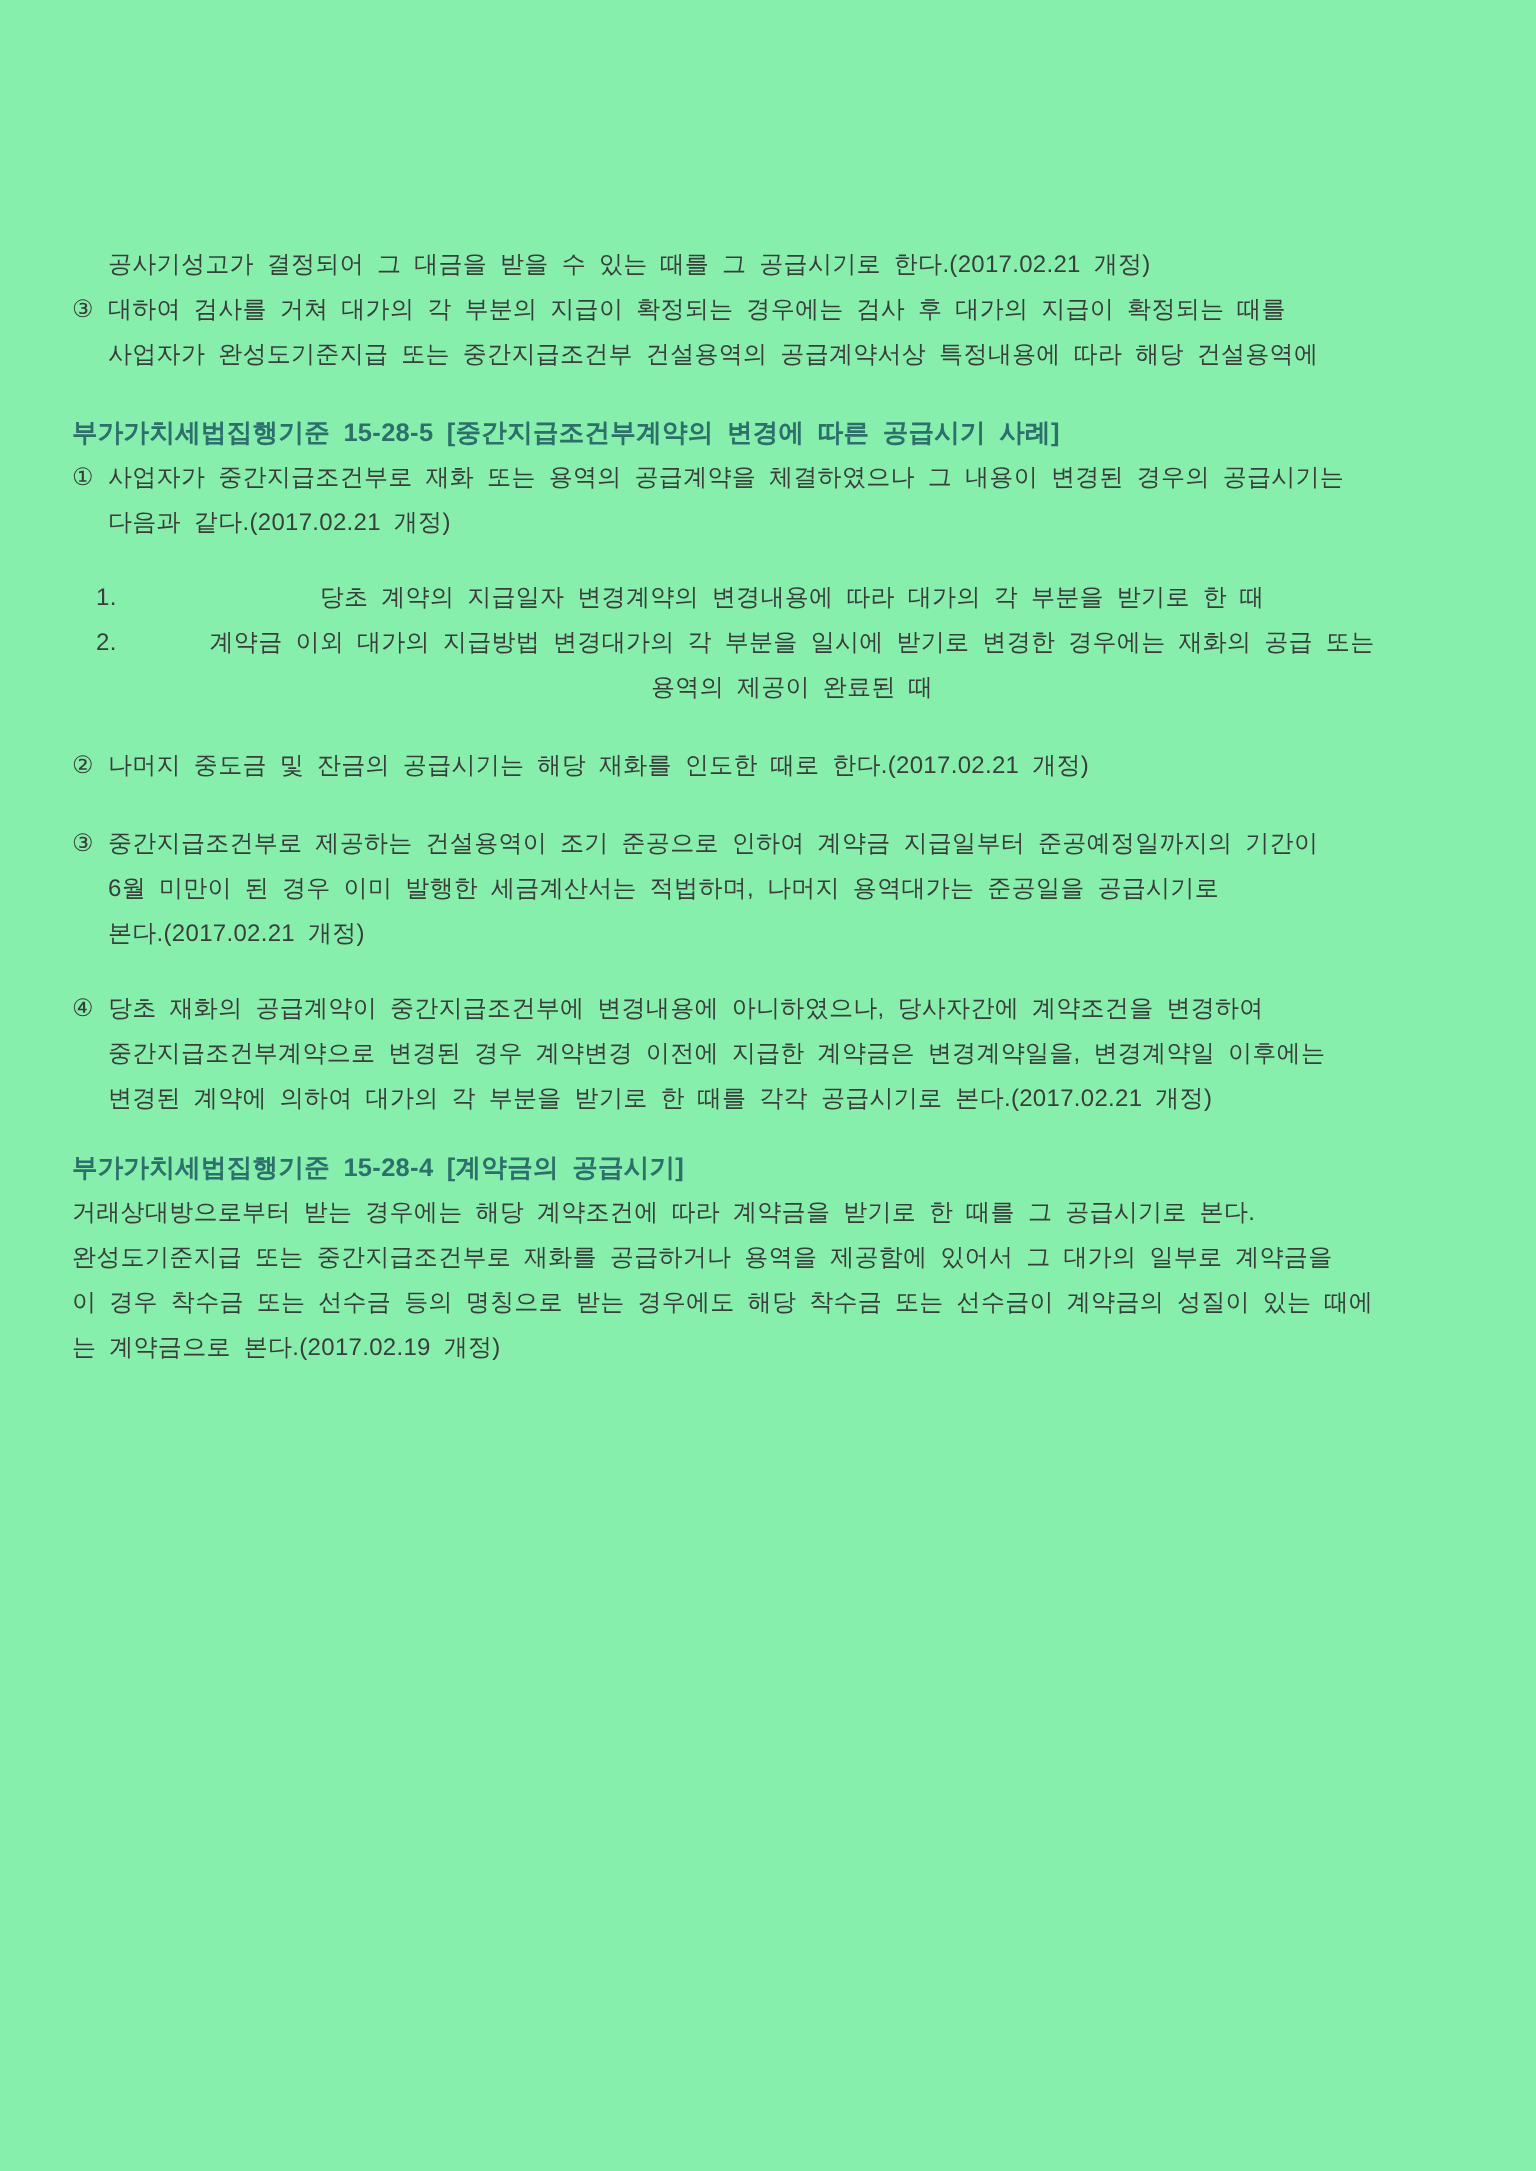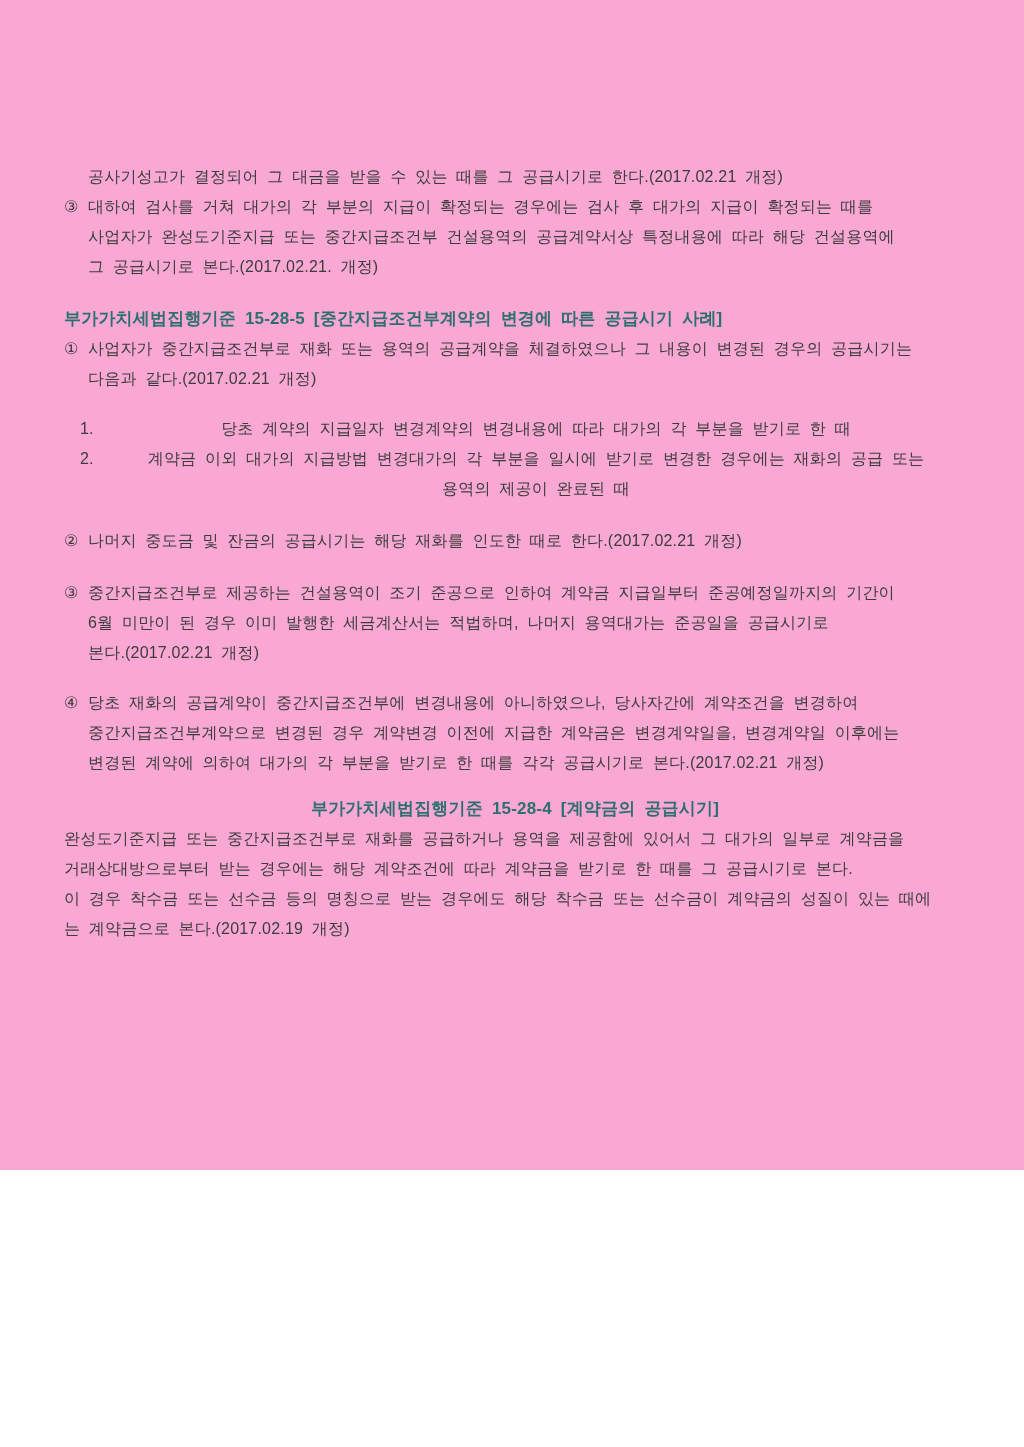--- a/index.html
+++ b/index.html
@@ -4,24 +4,24 @@
 <style>
   * { margin: 0; padding: 0; box-sizing: border-box; }
   html, body {
     width: 1024px;
     background: #ffffff;
     font-family: "Liberation Sans", sans-serif;
   }
   .page {
     position: relative;
     width: 1024px;
-    height: 1170px;
-    background: #f9a8d4;
+    height: 1447px;
+    background: #86efac;
     overflow: hidden;
-    padding: 162px 58px 0 64px;
+    padding: 162px 58px 0 48px;
     color: #3c3c3c;
     font-size: 16px;
     line-height: 30px;
     word-spacing: 4px;
     letter-spacing: 0.2px;
   }
   .line { white-space: nowrap; }
   
   .cont-line { padding-left: 24px; }
   
@@ -35,42 +35,41 @@
   .subitem .lines { flex: 1 1 auto; text-align: center; }
   
   .heading {
     color: #2d6f6d;
     font-weight: bold;
     font-size: 17px;
     line-height: 30px;
     letter-spacing: 0.2px;
   }
   .heading-1 { margin-top: 22px; }
-  .heading-2 { margin-top: 0; margin-bottom: 0; text-align: center; }
+  .heading-2 { margin-top: 0; margin-bottom: 0; }
   
   .block-carryover { margin-bottom: 0; }
   .block-item1 { margin-bottom: 20px; }
   .block-sublist { margin-bottom: 22px; }
   .block-item2 { margin-bottom: 22px; }
   .block-item3 { margin-bottom: 20px; }
   .block-item4 { margin-bottom: 16px; }
 </style>
 </head>
 <body>
 
 <div class="page">
 
   <div class="block-carryover">
     <div class="line cont-line">공사기성고가 결정되어 그 대금을 받을 수 있는 때를 그 공급시기로 한다.(2017.02.21 개정)</div>
     <div class="item">
       <span class="marker">③</span>
       <div class="lines">
         <div class="line">대하여 검사를 거쳐 대가의 각 부분의 지급이 확정되는 경우에는 검사 후 대가의 지급이 확정되는 때를</div>
         <div class="line">사업자가 완성도기준지급 또는 중간지급조건부 건설용역의 공급계약서상 특정내용에 따라 해당 건설용역에</div>
-        <div class="line">그 공급시기로 본다.(2017.02.21. 개정)</div>
       </div>
     </div>
   </div>
 
   <div>
     <div class="heading heading-1">부가가치세법집행기준 15-28-5 [중간지급조건부계약의 변경에 따른 공급시기 사례]</div>
 
     <div class="item block-item1">
       <span class="marker">①</span>
       <div class="lines">
@@ -117,20 +116,20 @@
         <div class="line">당초 재화의 공급계약이 중간지급조건부에 변경내용에 아니하였으나, 당사자간에 계약조건을 변경하여</div>
         <div class="line">중간지급조건부계약으로 변경된 경우 계약변경 이전에 지급한 계약금은 변경계약일을, 변경계약일 이후에는</div>
         <div class="line">변경된 계약에 의하여 대가의 각 부분을 받기로 한 때를 각각 공급시기로 본다.(2017.02.21 개정)</div>
       </div>
     </div>
   </div>
 
   <div>
     <div class="heading heading-2">부가가치세법집행기준 15-28-4 [계약금의 공급시기]</div>
     <div>
+      <div class="line">거래상대방으로부터 받는 경우에는 해당 계약조건에 따라 계약금을 받기로 한 때를 그 공급시기로 본다.</div>
       <div class="line">완성도기준지급 또는 중간지급조건부로 재화를 공급하거나 용역을 제공함에 있어서 그 대가의 일부로 계약금을</div>
-      <div class="line">거래상대방으로부터 받는 경우에는 해당 계약조건에 따라 계약금을 받기로 한 때를 그 공급시기로 본다.</div>
       <div class="line">이 경우 착수금 또는 선수금 등의 명칭으로 받는 경우에도 해당 착수금 또는 선수금이 계약금의 성질이 있는 때에</div>
       <div class="line">는 계약금으로 본다.(2017.02.19 개정)</div>
     </div>
   </div>
 
 </div>
 
 </body></html>

